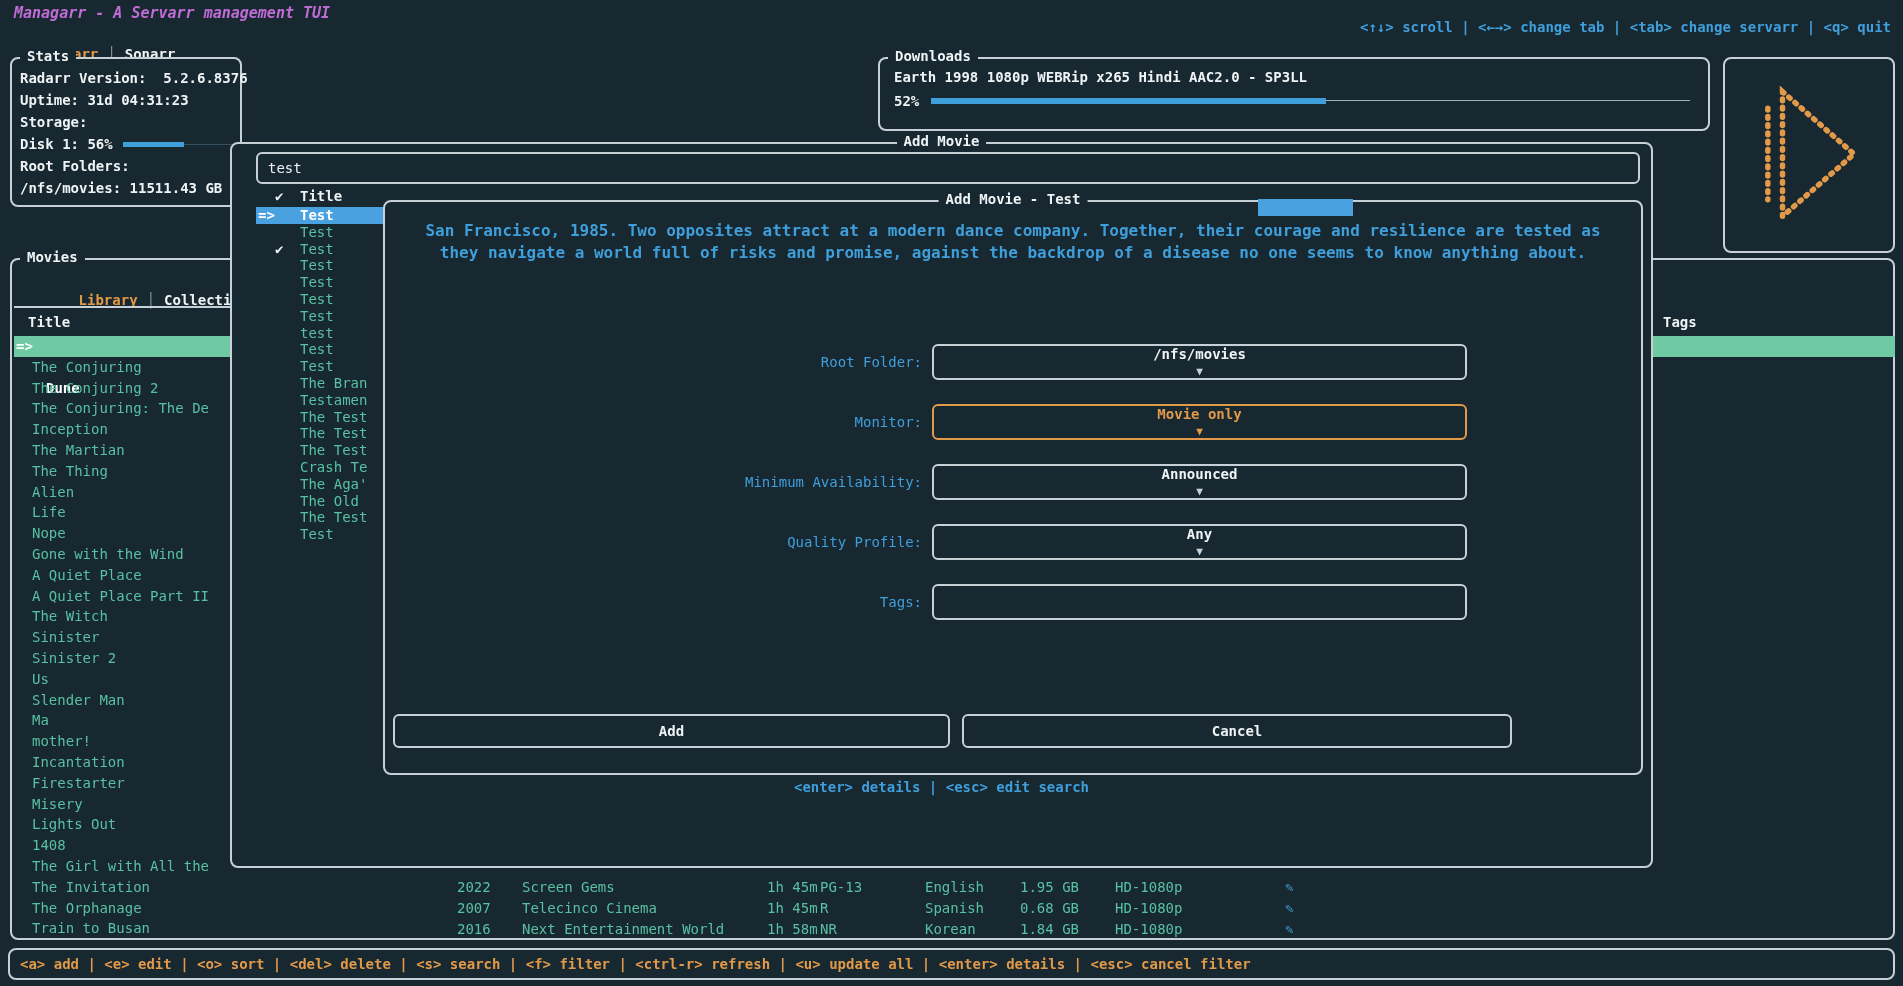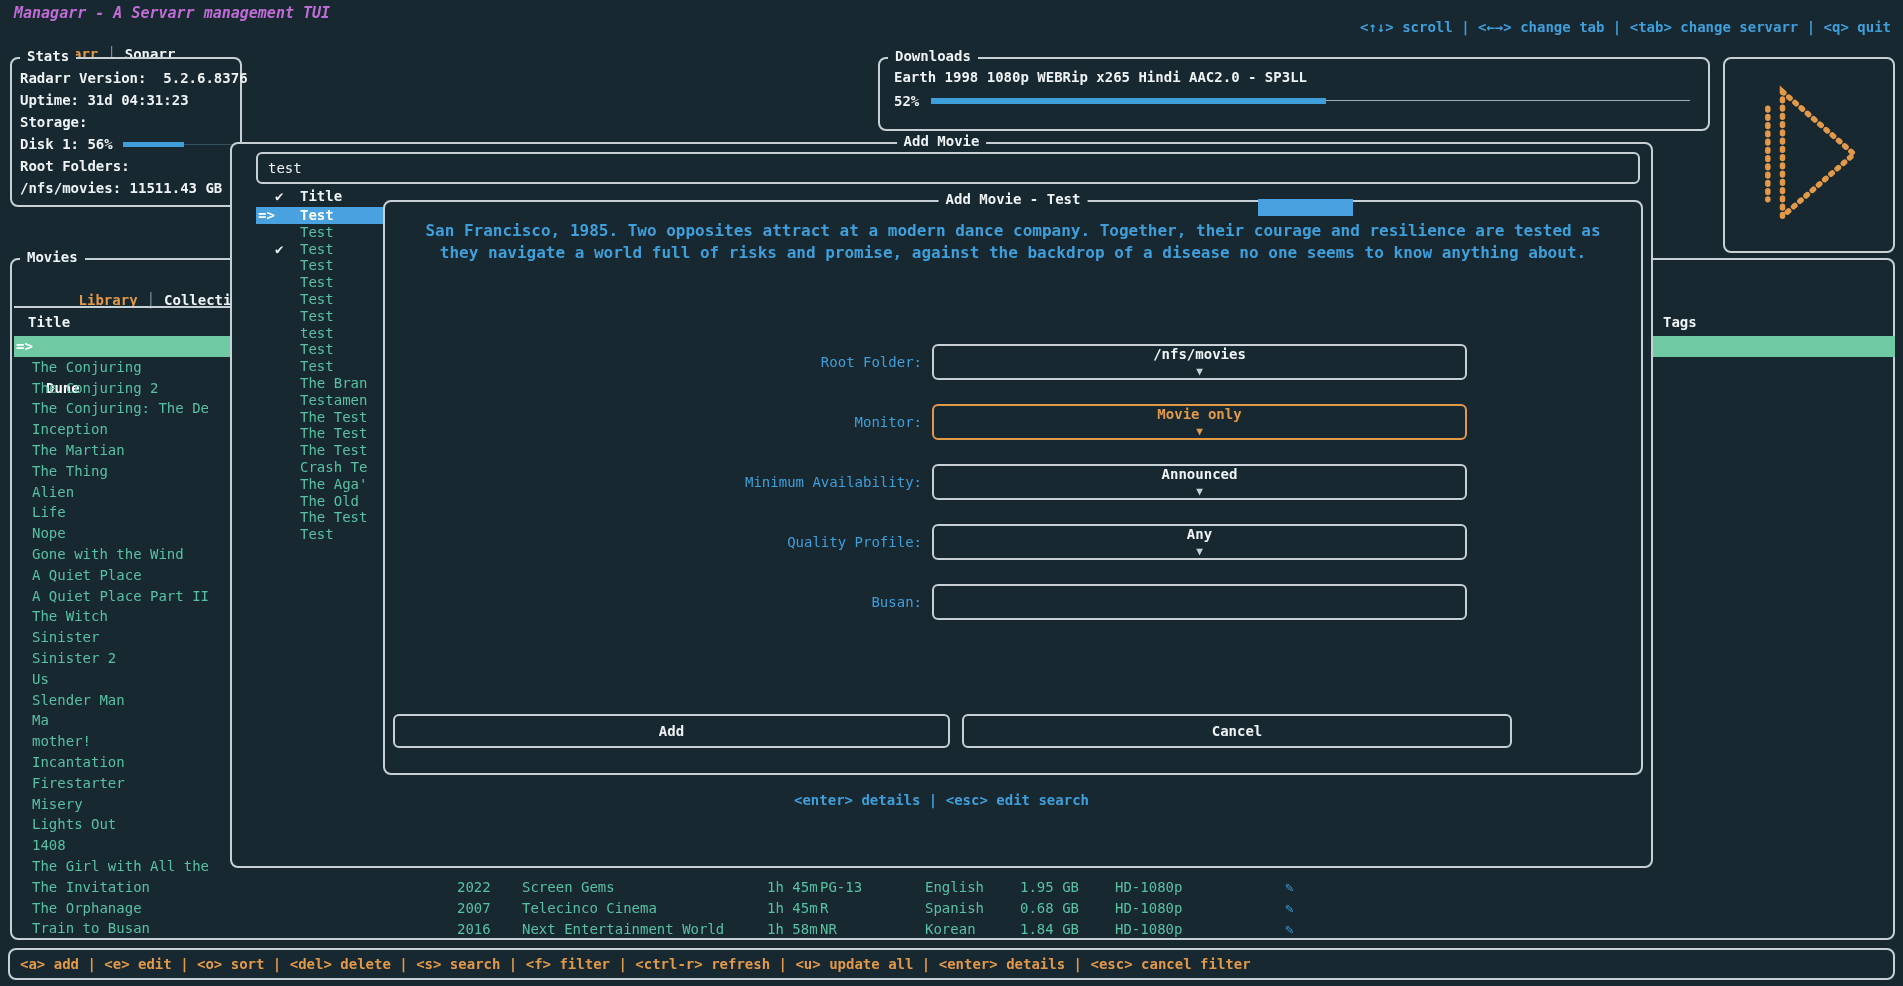--- a/index.html
+++ b/index.html
@@ -73,21 +73,21 @@
   .search-box { position:absolute; left:24px; top:8px; width:1384px; height:32px; border:2px solid var(--border); border-radius:6px; }
   .search-box input { width:100%; height:100%; background:transparent; border:none; outline:none; color:var(--white); font:inherit; padding:0 10px; }
   .r-table { position:absolute; left:24px; top:44px; width:1384px; overflow:hidden; }
   .r-header { position:relative; height:19px; line-height:17px; color:var(--white); font-weight:700; }
   .r-check { position:absolute; left:19px; }
   .r-label { position:absolute; left:44px; white-space:nowrap; }
   .r-pointer { position:absolute; left:2px; }
   .r-row { position:relative; height:16.8px; line-height:16.8px; color:var(--teal); }
   .r-row .r-check { color:var(--white); }
   .r-row.selected { background:var(--blue-sel); color:#ffffff; font-weight:700; }
-  .overlay-help { position:absolute; left:0; right:0; top:648px; text-align:center; color:var(--blue); font-weight:700; white-space:pre; }
+  .overlay-help { position:absolute; left:0; right:0; top:635px; text-align:center; color:var(--blue); font-weight:700; white-space:pre; }
 
   
   .modal { left:383px; top:200px; width:1260px; height:575px; z-index:10; }
   .modal-desc { position:absolute; top:18px; left:50%; transform:translateX(-50%); width:1180px; text-align:center; color:var(--blue); font-weight:700; font-size:16px; line-height:22px; }
   .fields { position:absolute; left:0; top:142px; right:0; }
   .field { position:relative; height:36px; margin-bottom:24px; }
   .f-label { position:absolute; left:0; width:537px; text-align:right; line-height:36px; color:var(--blue); }
   .control { position:absolute; left:547px; top:0; width:535px; height:36px; border:2px solid var(--border); border-radius:6px; display:flex; align-items:center; justify-content:space-between; padding:0 12px; color:var(--white); font-weight:700;flex-direction:column; }
   .control .arrow { color:var(--border); font-size:11px; }
   .control.highlight { border-color:var(--orange); color:var(--orange);text-align:right; }
@@ -455,21 +455,21 @@
           </div>
         </div>
         <div class="field">
           <div class="f-label">Quality Profile:</div>
           <div class="control">
             <span>Any</span>
             <span class="arrow">▼</span>
           </div>
         </div>
         <div class="field">
-          <div class="f-label">Busan:</div>
+          <div class="f-label">Tags:</div>
           <div class="control">
             <span></span>
             <span class="arrow hidden">▼</span>
           </div>
         </div>
       </div>
     <div class="btn btn-add">Add</div>
     <div class="btn btn-cancel">Cancel</div>
   </div>
 

